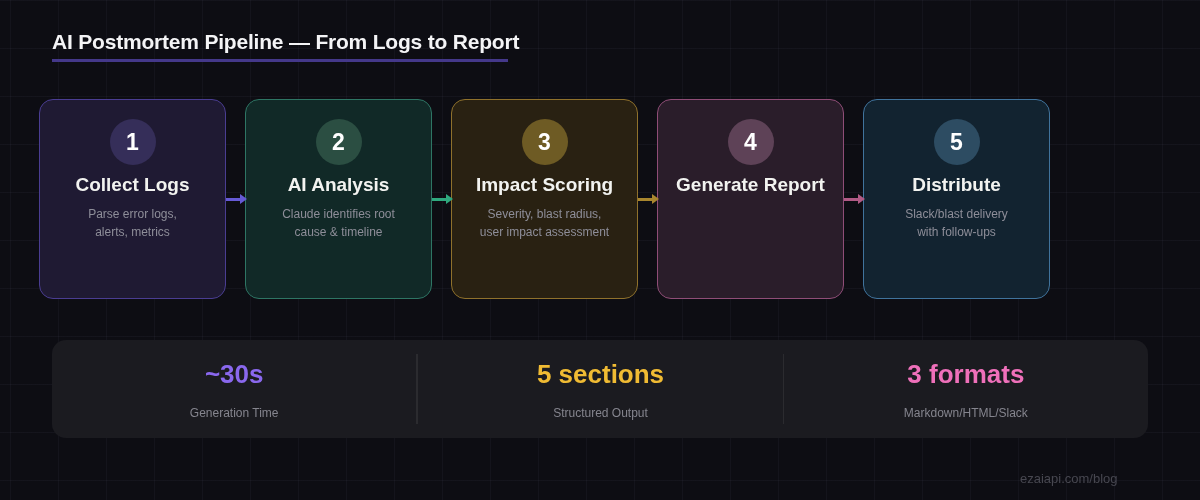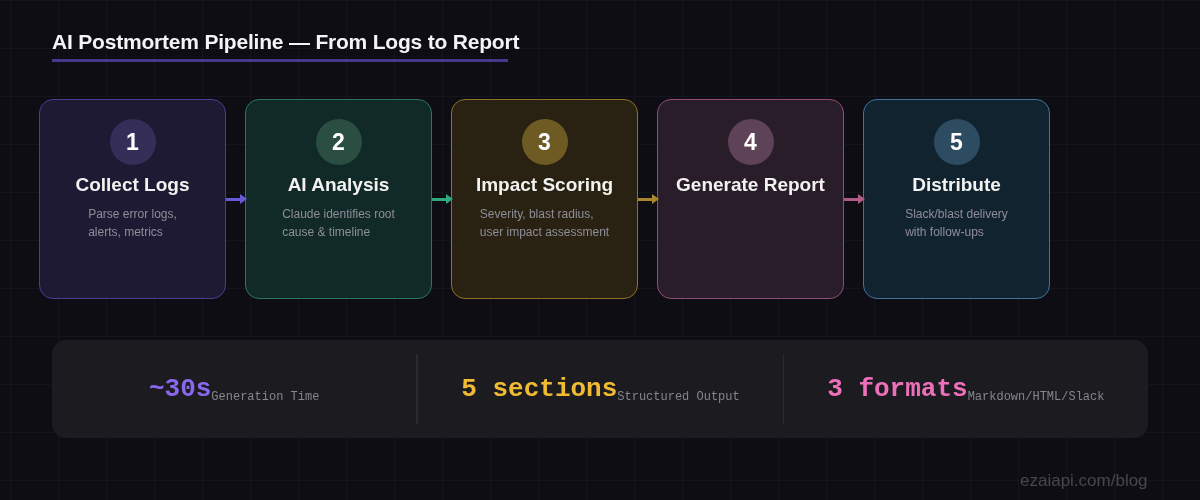--- a/index.html
+++ b/index.html
@@ -76,20 +76,21 @@
     margin-top: 9px;
     font-size: 19px;
     font-weight: 600;
     color: #f2f3f0;
   }
   .card-desc {
     margin-top: 9px;
     font-size: 12px;
     line-height: 18px;
     color: #8e8e99;
+    text-align: center;
     white-space: pre-line;
   }
 
   .connector {
     flex: none;
     width: 19px;
     position: relative;
   }
   .connector-line {
     position: absolute;
@@ -117,23 +118,23 @@
     width: 1096px;
     height: 98px;
     background: var(--panel, #1b1b20);
     border-radius: 14px;
     display: flex;
     align-items: center;
   }
   .stat {
     flex: 1;
     display: flex;
+    flex-direction: column;
     align-items: center;
     justify-content: center;
-    font-family: Liberation Mono, monospace;
   }
   .stat-value {
     font-size: 26px;
     font-weight: 700;
     color: var(--val, #ccc);
   }
   .stat-label {
     margin-top: 16px;
     font-size: 12px;
     color: var(--label, #85858e);
@@ -142,21 +143,21 @@
     flex: none;
     width: 1px;
     height: 70px;
     background: rgba(255,255,255,0.07);
   }
 
   .watermark {
     position: absolute;
     left: 1020px;
     top: 471px;
-    font-size: 17px;
+    font-size: 13px;
     color: #474750;
     text-align: center;
   }
 </style>
 </head>
 <body>
 
 <div class="page" style="--page-bg: #0d0d13; --panel: #1b1b20; --underline: #44388a; --title-color: #f4f4f6; --label: #85858e;">
 
   <h1 class="title">AI Postmortem Pipeline — From Logs to Report</h1>

